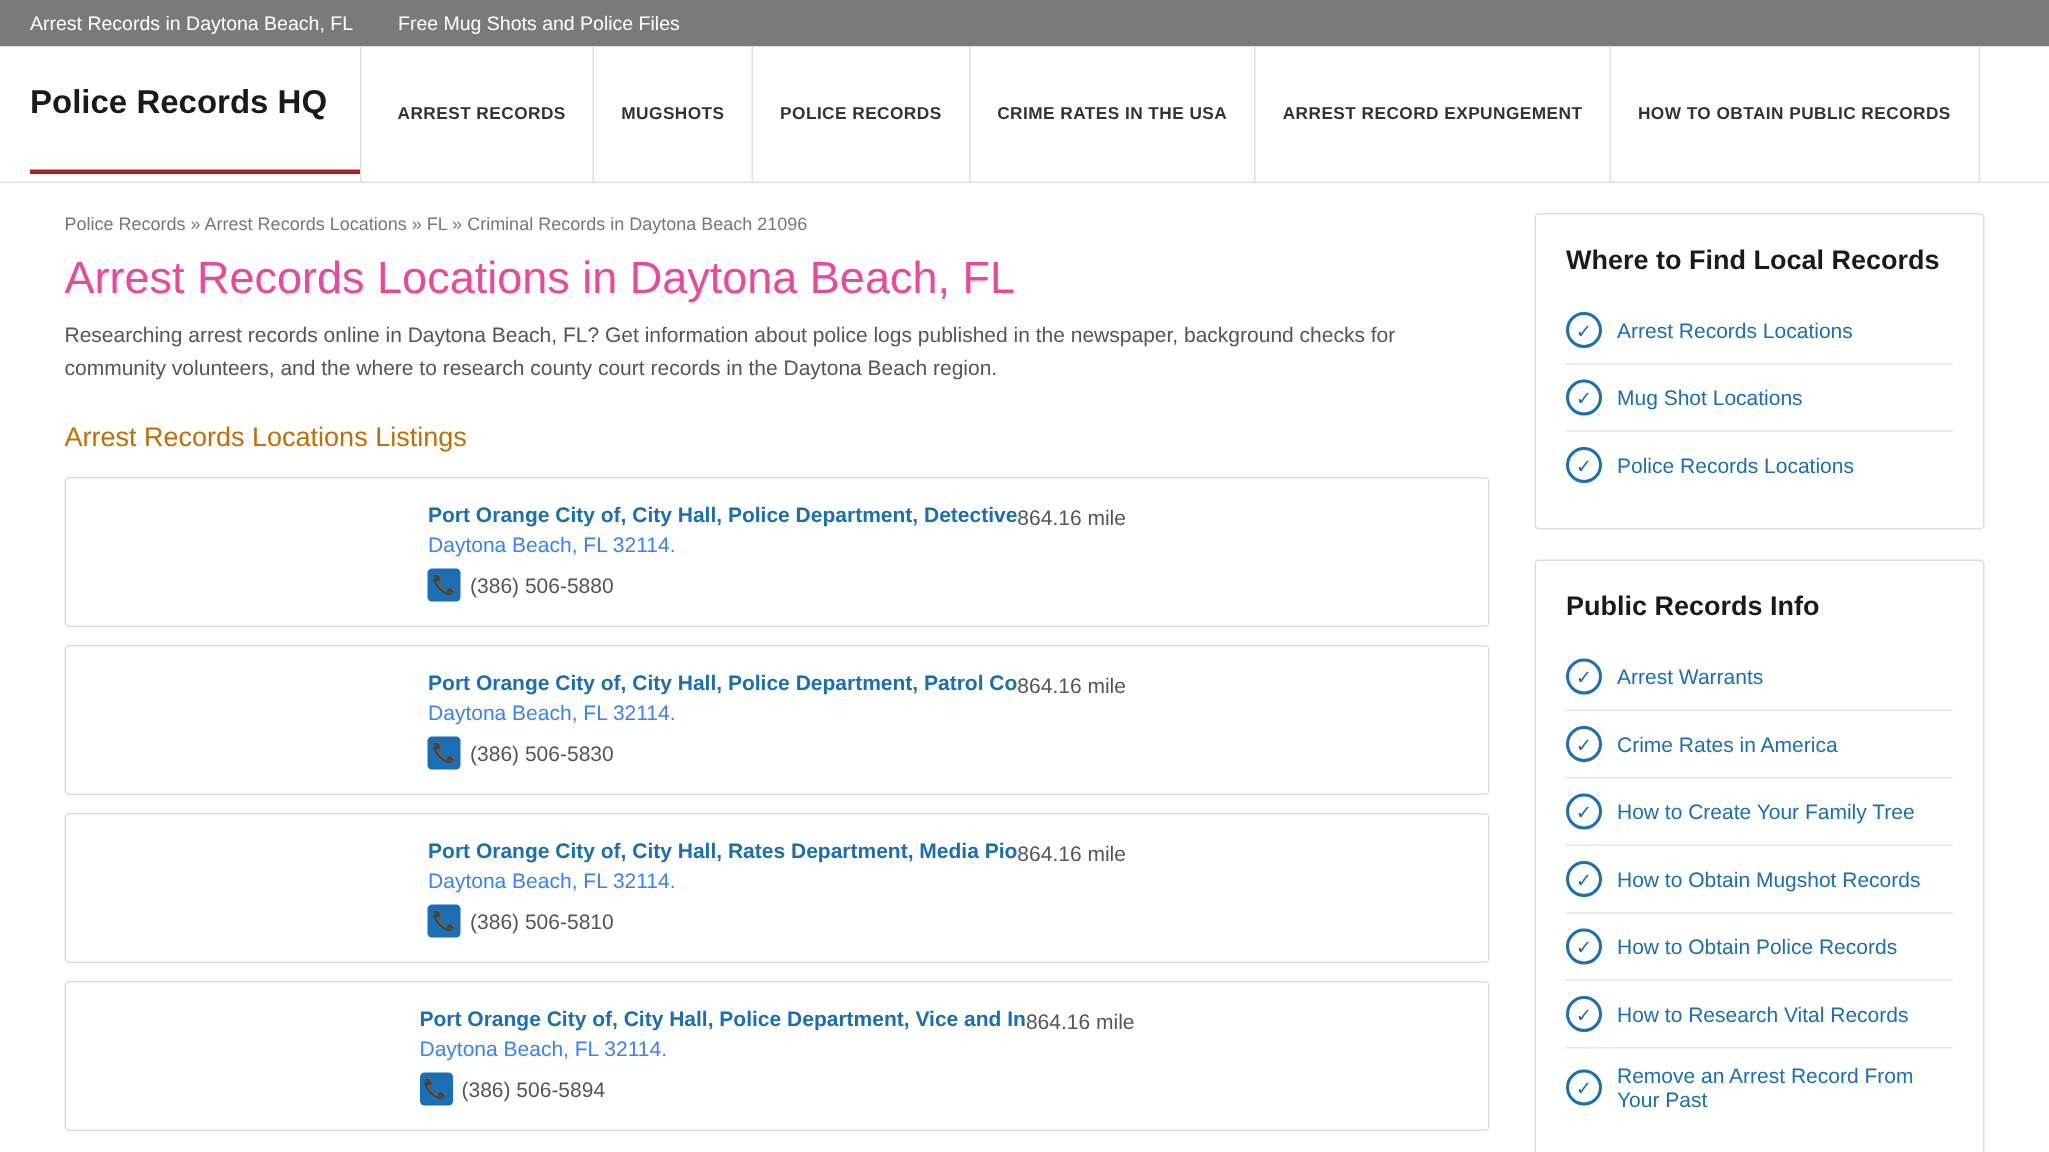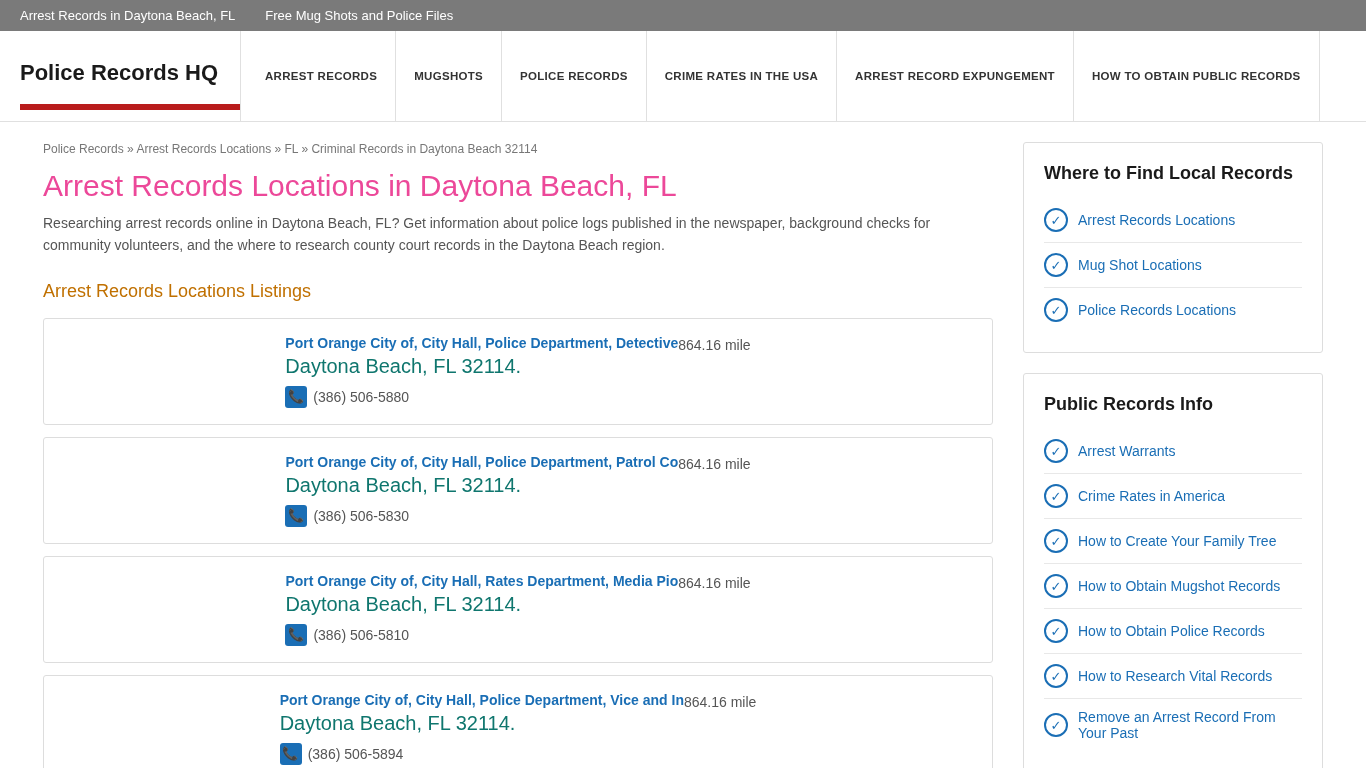--- a/index.html
+++ b/index.html
@@ -21,22 +21,22 @@
     
     .header {
       display: flex;
       align-items: center;
       padding: 0 20px;
       border-bottom: 1px solid #e0e0e0;
       background: #fff;
     }
     .logo {
       min-width: 220px;
-      padding: 18px 20px 18px 0;
-      border-bottom: 6px solid #b91c1c;
+      padding: 18px 20px 32px 0;
+      border-bottom: 3px solid #b91c1c;
     }
     .logo-text {
       font-size: 22px;
       font-weight: bold;
       color: #1a1a1a;
       text-decoration: none;
       display: block;
     }
     nav {
       display: flex;
@@ -122,22 +122,22 @@
       align-items: flex-start;
     }
     .listing-info {}
     .listing-name {
       font-weight: bold;
       font-size: 14px;
       color: #1a6eb5;
       margin-bottom: 4px;
     }
     .listing-address {
-      font-size: 20px;
-      color: #0f766e;
+      font-size: 14px;
+      color: #3b82f6;
       margin-bottom: 8px;
     }
     .listing-phone {
       display: flex;
       align-items: center;
       gap: 6px;
       font-size: 14px;
       color: #555;
     }
     .phone-icon {
@@ -222,21 +222,21 @@
 
   <div class="main-content">
 
     <div class="breadcrumb">
       <a>Police Records</a>
       <span> » </span>
       <a>Arrest Records Locations</a>
       <span> » </span>
       <a>FL</a>
       <span> » </span>
-      <a>Criminal Records in Daytona Beach 32114</a>
+      <a>Criminal Records in Daytona Beach 21096</a>
     </div>
 
     <h1 class="page-title">Arrest Records Locations in Daytona Beach, FL</h1>
 
     <p class="description">Researching arrest records online in Daytona Beach, FL? Get information about police logs published in the newspaper, background checks for community volunteers, and the where to research county court records in the Daytona Beach region.</p>
 
     <h2 class="section-heading">Arrest Records Locations Listings</h2>
 
     <div>
 

